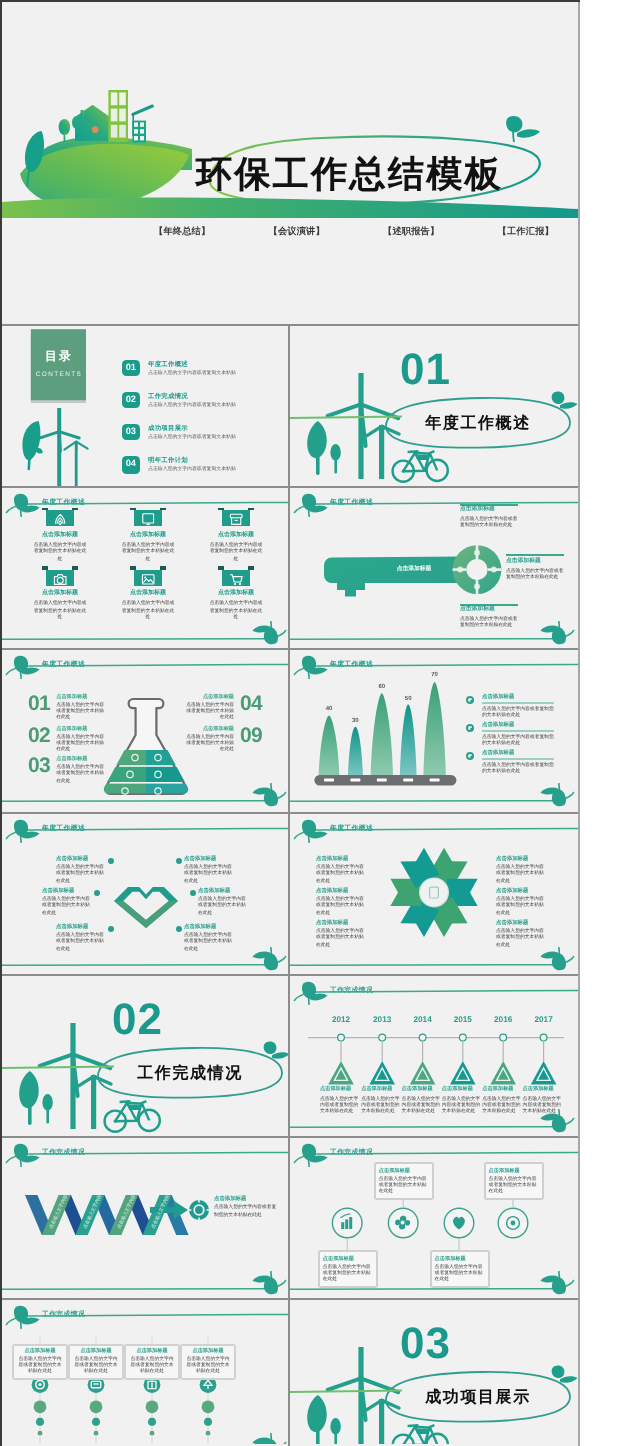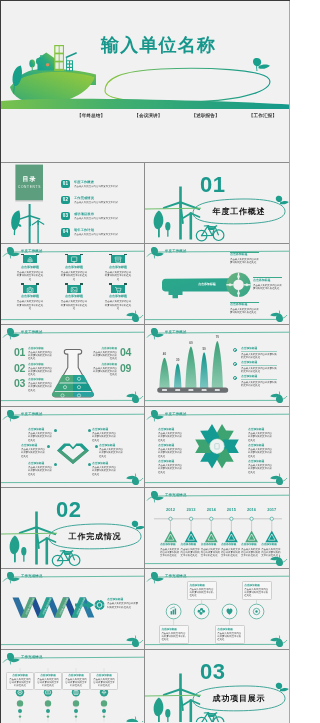--- a/index.html
+++ b/index.html
@@ -202,21 +202,21 @@
     <path d="M104 90 C104 77 120 70 160 68 C205 65.8 262 68.5 268 78 C274 87.5 250 98 200 100.5 C150 103 104 100 104 90 Z" fill="none" stroke="url(#pillG)" stroke-width="1.1"></path>
 
     <g>
       <path d="M253.5 57.5 C257 56 260.5 58 260.2 61.5 C259.9 64.6 256.5 66.2 254 64.5 C251.8 63 251.2 59 253.5 57.5 Z" fill="#18a08d"></path>
       <path d="M257.5 65.5 C261 63.2 266 63 269 64.8 C266 67.8 261 68.6 257.5 67.2 Z" fill="#18a08d"></path>
       <path d="M255.5 63 C255.5 66 255.7 68.5 256 70" stroke="#18a08d" stroke-width="0.9" fill="none"></path>
     </g>
 
     <path d="M0 100 C40 96.5 120 97.5 200 99.8 C240 101 270 102.4 289 103.6 L289 108 L0 108 Z" fill="url(#bandG)"></path>
   </svg>
-  <div class="cov-org">输入单位名称</div>
+  <div class="cov-title">环保工作总结模板</div>
   <div class="cov-tags">
     <span class="cov-tag">【年终总结】</span>
     <span class="cov-tag">【会议演讲】</span>
     <span class="cov-tag">【述职报告】</span>
     <span class="cov-tag">【工作汇报】</span>
   </div>
 </div>
 
 <div class="rule-h" style="top:162px"></div>
 <div class="rule-h" style="top:243px"></div>

